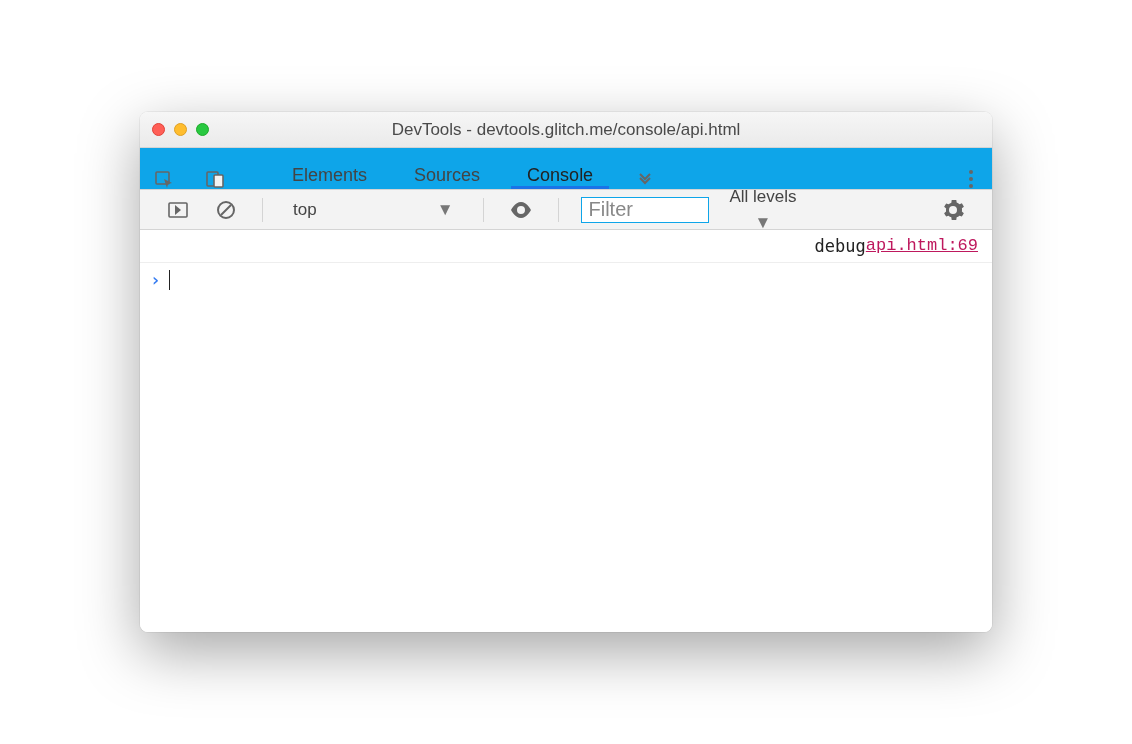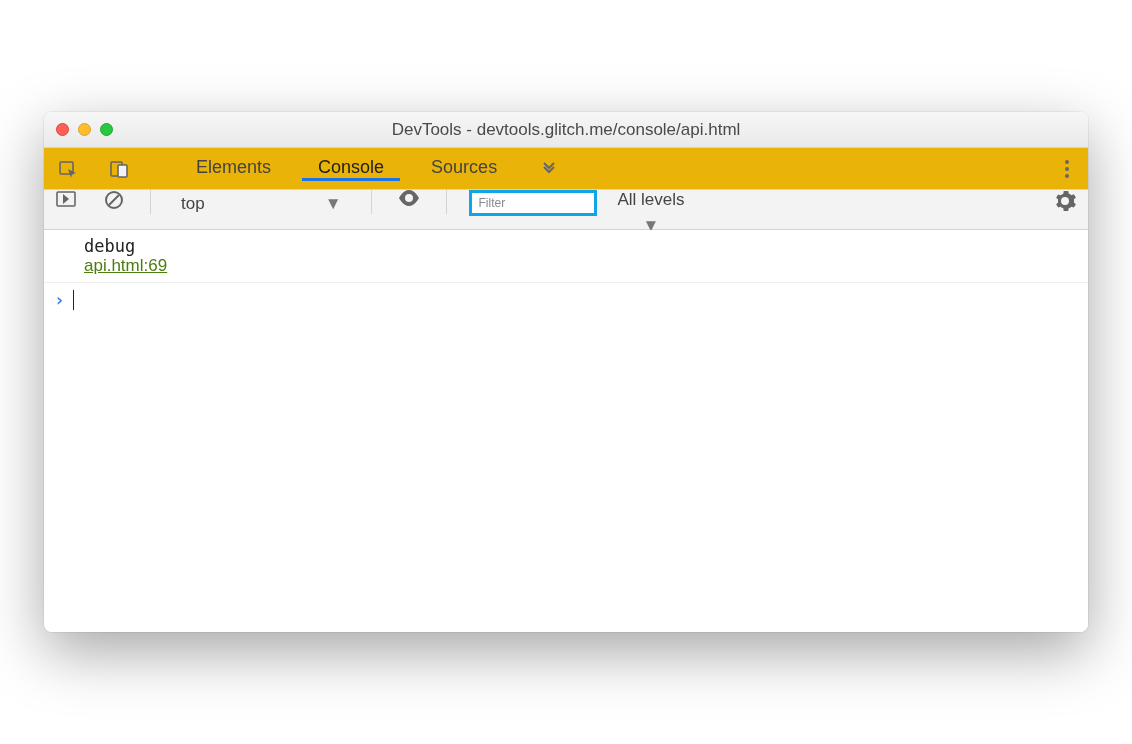--- a/index.html
+++ b/index.html
@@ -6,21 +6,21 @@
     body {
       font-family: -apple-system, BlinkMacSystemFont, "Segoe UI", Helvetica, Arial, sans-serif;
       background: #fff;
       display: flex;
       align-items: center;
       justify-content: center;
       width: 1132px;
       height: 744px;
     }
     .window {
-      width: 1044px;
+      width: 852px;
       height: 520px;
       background: #fff;
       border-radius: 8px;
       box-shadow: 0 20px 60px rgba(0,0,0,0.35), 0 0 0 1px rgba(0,0,0,0.05);
       overflow: hidden;
       display: flex;
       flex-direction: column;
     }
     .titlebar {
       height: 36px;
@@ -36,24 +36,24 @@
     .tl-close { background: #ff5f57; border: 1px solid #e14137; }
     .tl-min   { background: #ffbd2e; border: 1px solid #dfa023; }
     .tl-max   { background: #28c840; border: 1px solid #1dab29; }
     .title {
       position: absolute; left: 0; right: 0; text-align: center;
       font-size: 17px; color: #4a4a4a;
       pointer-events: none;
     }
     .tabbar {
       height: 42px;
-      background: #eab308;
+      background: #0ea5e9;
       border-bottom: 1px solid #d4d4d4;
       display: flex;
-      align-items: center;
+      align-items: flex-end;
       padding: 0 6px;
       gap: 15px;
     }
     .tabbar .icon-btn {
       display: flex; align-items: center; justify-content: center;
       width: 36px; color: #666;
     }
     .tabbar .sep {
       width: 1px; background: #d4d4d4; margin: 6px 6px;
     }
@@ -67,49 +67,48 @@
     .tab.active {
       color: #222;
       border-bottom: 3px solid #1a73e8;
     }
     .spacer { flex: 1; }
     .more-icon { color: #666; display: flex; align-items: center; padding: 0 12px; }
     .toolbar {
       height: 40px;
       background: #f3f3f3;
       border-bottom: 1px solid #d4d4d4;
-      display: flex; align-items: flex-start;
-      padding: 0 8px; gap: 20px;
+      display: flex; align-items: center;
+      padding: 0 24px; gap: 20px;
       font-size: 17px; color: #444;
     }
     .toolbar .tb-icon { display: flex; align-items: center; color: #666; padding: 0 4px; }
     .context {
       display: flex; align-items: center; gap: 120px;
       padding: 0 8px;
       height: 28px;
     }
     .context .caret { color: #777; }
     .filter-input {
-      border: 3px solid #0ea5e9;
+      border: 1px solid #0ea5e9;
       background: #fff; height: 26px; width: 128px;
-      font-size: 12px; padding: 0 6px; color: #333;
+      font-size: 20px; padding: 0 6px; color: #333;
     }
     .filter-input::placeholder { color: #888; }
     .levels { display: flex; align-items: center; gap: 6px; flex-direction: column; }
     .console-body { flex: 1; background: #fff; font-family: Menlo, Consolas, monospace; font-size: 17px; }
     .log-row {
       display: flex; justify-content: flex-end;
       padding: 6px 14px 6px 40px;
       border-bottom: 1px solid #eee;
-      flex-direction: column;
     }
     .log-msg { color: #222; }
     .log-src {
-      color: #4d7c0f; text-decoration: underline;
-      font-family: Liberation Sans, sans-serif;
+      color: #be185d; text-decoration: underline;
+      font-family: Liberation Mono, monospace;
     }
     .prompt-row { display: flex; align-items: center; padding: 6px 10px; gap: 8px; }
     .prompt { color: #367cf1; font-weight: bold; font-size: 18px; }
     .cursor {
       width: 1.5px; height: 20px; background: #222;
     }
     svg { display: block; }
   </style>
 </head>
 <body>
@@ -132,22 +131,22 @@
       </svg>
     </div>
     <div class="icon-btn">
       <svg width="20" height="20" viewBox="0 0 20 20" fill="none" stroke="currentColor" stroke-width="1.6">
         <rect x="2" y="3" width="11" height="14" rx="1"></rect>
         <rect x="9" y="6" width="9" height="12" rx="1" fill="#f3f3f3"></rect>
       </svg>
     </div>
     <div class="sep"></div>
     <div class="tab">Elements</div>
+    <div class="tab">Sources</div>
     <div class="tab active">Console</div>
-    <div class="tab">Sources</div>
     <div class="more-icon">
       <svg width="18" height="18" viewBox="0 0 18 18" fill="none" stroke="currentColor" stroke-width="2">
         <path d="M4 7 L9 12 L14 7"></path>
         <path d="M4 3 L9 8 L14 3"></path>
       </svg>
     </div>
     <div class="spacer"></div>
     <div class="more-icon">
       <svg width="6" height="20" viewBox="0 0 6 20" fill="currentColor">
         <circle cx="3" cy="3" r="2"></circle>

